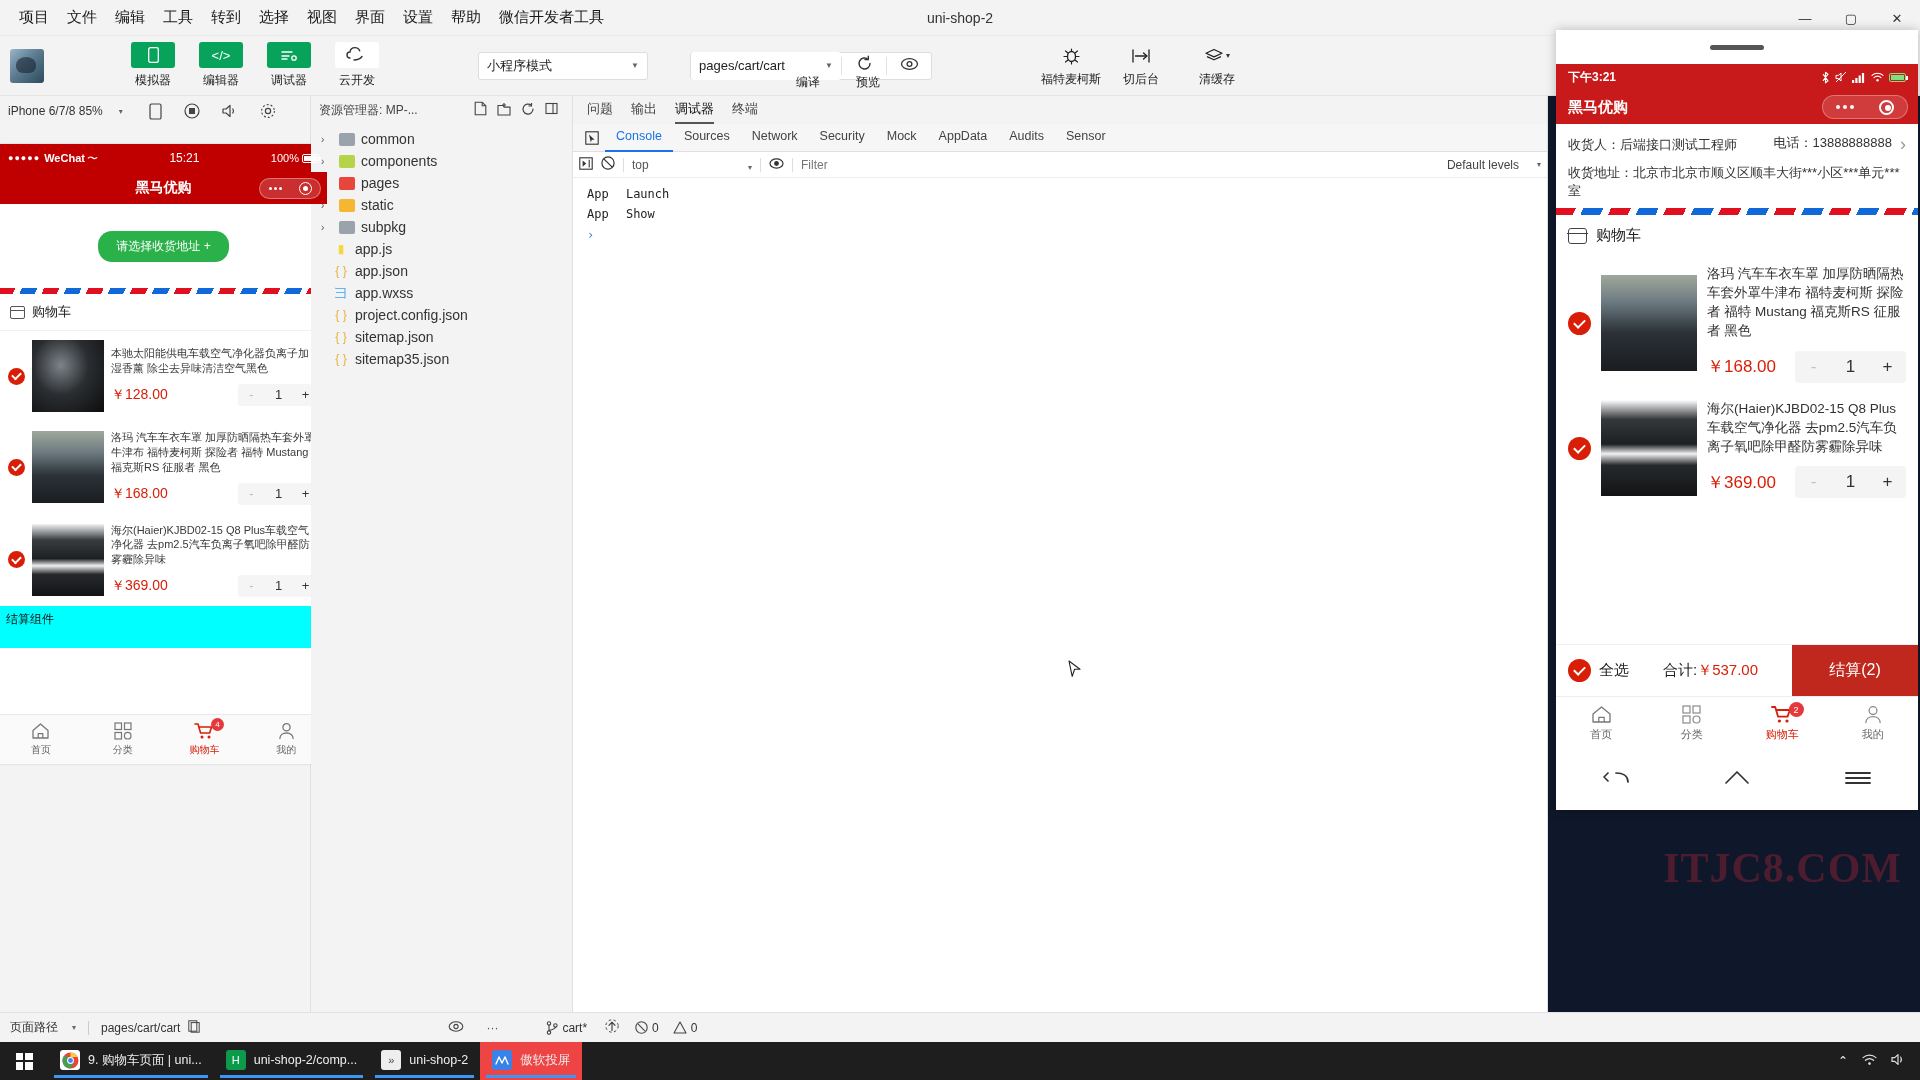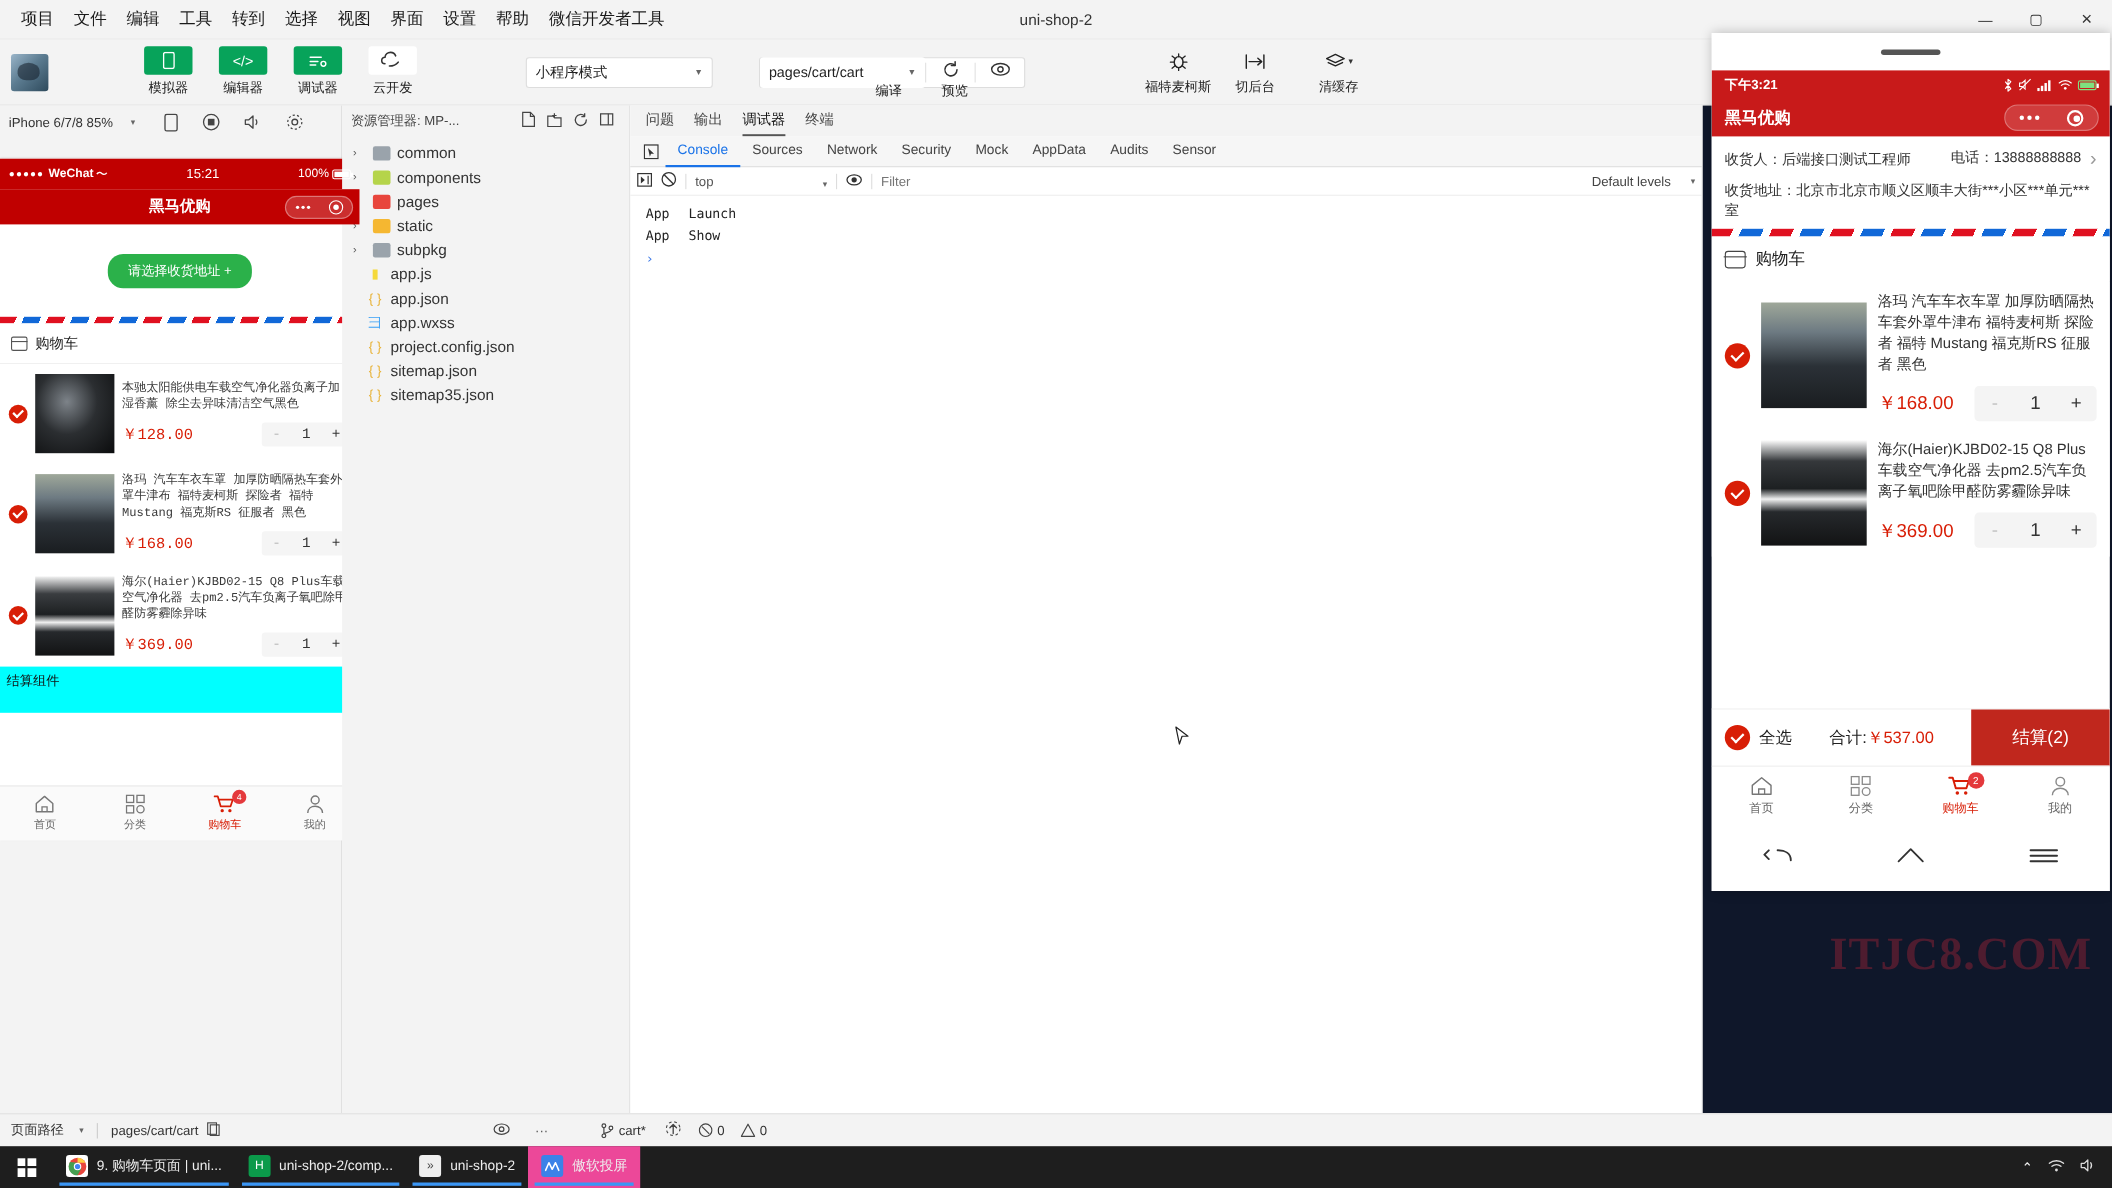--- a/index.html
+++ b/index.html
@@ -109,21 +109,21 @@
   .boxico { width:15px;height:13px;border:1.3px solid #555;border-radius:2px;position:relative;flex:none;}
   .boxico::before{content:'';position:absolute;left:-1.3px;right:-1.3px;top:3px;height:1.3px;background:#555;}
 
   .citem { display:flex; align-items:center; padding:9px 8px; background:#fff; gap:7px; }
   .chk { width:17px;height:17px;border-radius:50%;background:#d81e06;display:flex;align-items:center;justify-content:center;flex:none; }
   .chk::after{content:'';width:7px;height:4px;border-left:2px solid #fff;border-bottom:2px solid #fff;transform:rotate(-45deg);margin-top:-2px;}
   .cthumb { width:72px;height:72px;flex:none;background:#ddd; }
   .cthumb.t1{background:radial-gradient(ellipse at 40% 35%,#7d8389 0%,#2b2e31 45%,#0b0c0d 100%);}
   .cthumb.t2{background:linear-gradient(180deg,#9fa89a 0%,#6d7a82 30%,#2b3137 62%,#1a1d20 100%);}
   .cthumb.t3{background:linear-gradient(180deg,#f2f2f2 0%,#3a3d40 22%,#1d2022 48%,#f0f0f0 58%,#26292c 70%,#121314 100%);}
-  .cbody { flex:1; min-width:0;font-family:Liberation Mono, monospace; }
+  .cbody { flex:1; min-width:0; }
   .cname { font-size:11px; line-height:1.35; color:#3a3a3a; }
   .crow { display:flex; align-items:center; justify-content:space-between; margin-top:8px; }
   .cprice { color:#d81e06; font-size:14px; }
   .cnum { display:flex; align-items:center; background:#f5f5f5; border-radius:3px; }
   .cnum span { width:27px; text-align:center; font-size:13px; color:#333; line-height:22px; }
   .cnum .mn{color:#bbb;}
 
   .settle-comp { background:#0ff; color:#111; font-size:12px; padding:5px 6px; height:42px; }
   .mp-tabbar { margin-top:auto; height:50px; background:#fafafa; border-top:1px solid #e8e8e8; display:flex; }
   .mp-tab { flex:1; display:flex; flex-direction:column; align-items:center; justify-content:center; gap:3px; font-size:10px; color:#666; position:relative; }
@@ -228,21 +228,21 @@
   .sb-item{display:flex;align-items:center;gap:4px;}
   .sb-right{margin-left:auto;display:flex;align-items:center;gap:12px;padding-right:18px;}
 
   
   .taskbar { position:absolute; left:0; right:0; bottom:0; height:38px; background:#1e1e1e; display:flex; align-items:center; }
   .start { width:48px; height:38px; display:flex; align-items:center; justify-content:center; }
   .startico { width:17px;height:17px; display:grid; grid-template-columns:1fr 1fr; grid-gap:2px; }
   .startico i{background:#fff;display:block;}
   .tk-app { display:flex; align-items:center; gap:8px; height:38px; padding:0 12px; color:#eee; font-size:12.5px;
     position:relative; max-width:168px; border-bottom:2px solid transparent; }
-  .tk-app.active { background:#ec4899; }
+  .tk-app.active { background:#ef4444; }
   .tk-app::after { content:''; position:absolute; left:6px; right:6px; bottom:0; height:3px; background:#3b96f5; }
   .tk-ico { width:20px;height:20px;border-radius:3px;flex:none; display:flex;align-items:center;justify-content:center;font-size:11px;color:#fff;}
   .tk-lbl{white-space:nowrap;overflow:hidden;text-overflow:ellipsis;}
   .tray { margin-left:auto; display:flex; align-items:center; gap:14px; padding-right:14px; color:#eee; font-size:12px;}
 </style>
 </head>
 <body>
 
 <div class="titlebar">
   <div class="menubar">

